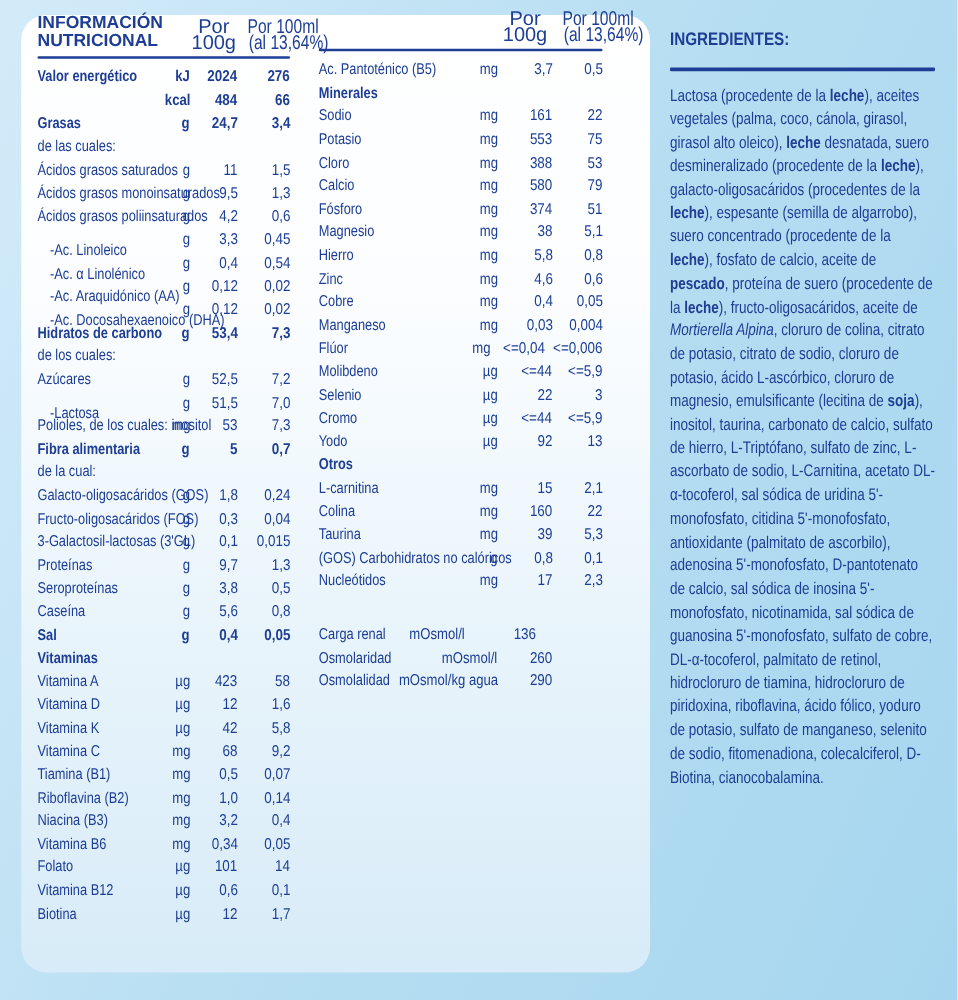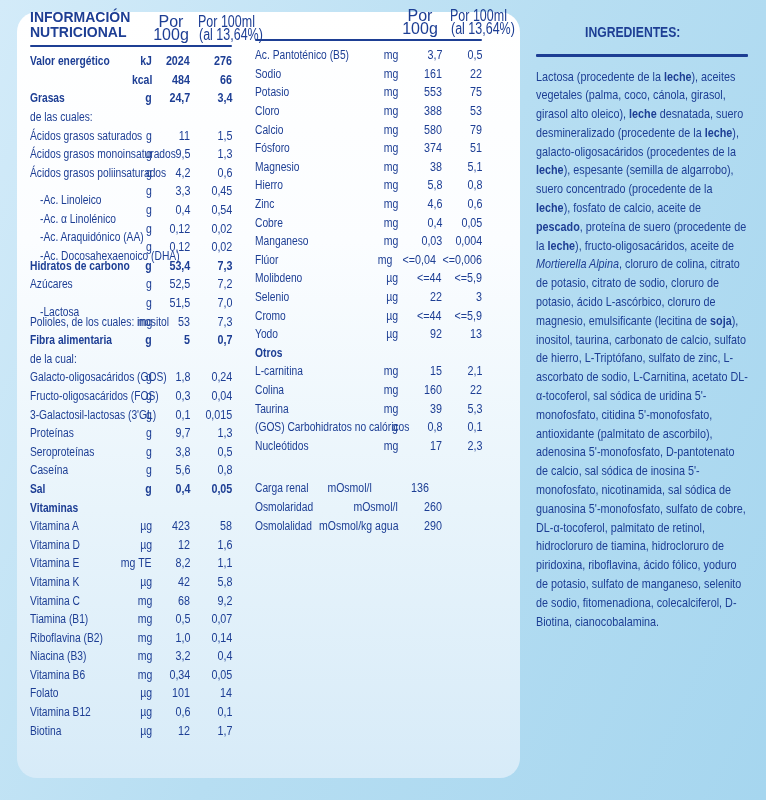--- a/index.html
+++ b/index.html
@@ -39,21 +39,21 @@
   .c-unit{flex:0 0 42px;display:flex;justify-content:flex-end;}
   .mid-col .c-unit{flex-basis:46px;}
   .c-unit .cond{display:inline-block;white-space:nowrap;transform:scaleX(.84);transform-origin:100% 50%;}
   .c-v1{flex:0 0 38px;}
   .c-v2{flex:0 0 42px;}
   .mid-col .c-v1{flex-basis:44px;}
   .mid-col .c-v2{flex-basis:40px;}
   .c-v1,.c-v2{text-align:right;}
   .c-v1 .cond,.c-v2 .cond{display:inline-block;white-space:nowrap;transform:scaleX(.86);transform-origin:100% 50%;}
   .ing-col{position:absolute;left:536px;top:22px;width:212px;}
-  .ing-title{font-size:14.5px;line-height:20px;font-weight:bold;text-align:center;}
+  .ing-title{font-size:14.5px;line-height:20px;font-weight:bold;}
   .ing-title .sq{display:inline-block;transform:scaleX(.84);transform-origin:0 50%;white-space:nowrap;}
   .ing-rule{height:2.5px;background:#1d3e94;margin-top:12px;border-radius:1px;}
   .ing-text{
     margin-top:11px;width:265px;
     font-size:13.5px;line-height:18.8px;
     transform:scaleX(.80);transform-origin:0 0;
     text-align:left;
   }
   .ing-text .b{font-weight:bold;}
   .ing-text .i{font-style:italic;}
@@ -171,20 +171,28 @@
         </div>
         <div class="trow bold">
           <span class="c-label"><span class="cond">Hidratos de carbono</span></span>
           <span class="c-unit">
             <span class="cond">g</span>
           </span>
           <span class="c-v1"><span class="cond">53,4</span></span>
           <span class="c-v2"><span class="cond">7,3</span></span>
         </div>
         <div class="trow">
+          <span class="c-label"><span class="cond">de los cuales:</span></span>
+          <span class="c-unit">
+            <span class="cond"></span>
+          </span>
+          <span class="c-v1"><span class="cond"></span></span>
+          <span class="c-v2"><span class="cond"></span></span>
+        </div>
+        <div class="trow">
           <span class="c-label"><span class="cond">Azúcares</span></span>
           <span class="c-unit">
             <span class="cond">g</span>
           </span>
           <span class="c-v1"><span class="cond">52,5</span></span>
           <span class="c-v2"><span class="cond">7,2</span></span>
         </div>
         <div class="trow indent">
           <span class="c-label"><span class="cond">-Lactosa</span></span>
           <span class="c-unit">
@@ -289,28 +297,20 @@
           <span class="c-v1"><span class="cond">423</span></span>
           <span class="c-v2"><span class="cond">58</span></span>
         </div>
         <div class="trow">
           <span class="c-label"><span class="cond">Vitamina D</span></span>
           <span class="c-unit">
             <span class="cond">µg</span>
           </span>
           <span class="c-v1"><span class="cond">12</span></span>
           <span class="c-v2"><span class="cond">1,6</span></span>
-        </div>
-        <div class="trow">
-          <span class="c-label"><span class="cond">Vitamina E</span></span>
-          <span class="c-unit">
-            <span class="cond">mg TE</span>
-          </span>
-          <span class="c-v1"><span class="cond">8,2</span></span>
-          <span class="c-v2"><span class="cond">1,1</span></span>
         </div>
         <div class="trow">
           <span class="c-label"><span class="cond">Vitamina K</span></span>
           <span class="c-unit">
             <span class="cond">µg</span>
           </span>
           <span class="c-v1"><span class="cond">42</span></span>
           <span class="c-v2"><span class="cond">5,8</span></span>
         </div>
         <div class="trow">
@@ -395,20 +395,28 @@
     <div class="rule"></div>
     <div class="rows">
         <div class="trow">
           <span class="c-label"><span class="cond">Ac. Pantoténico (B5)</span></span>
           <span class="c-unit">
             <span class="cond">mg</span>
           </span>
           <span class="c-v1"><span class="cond">3,7</span></span>
           <span class="c-v2"><span class="cond">0,5</span></span>
         </div>
+        <div class="trow bold">
+          <span class="c-label"><span class="cond">Minerales</span></span>
+          <span class="c-unit">
+            <span class="cond"></span>
+          </span>
+          <span class="c-v1"><span class="cond"></span></span>
+          <span class="c-v2"><span class="cond"></span></span>
+        </div>
         <div class="trow">
           <span class="c-label"><span class="cond">Sodio</span></span>
           <span class="c-unit">
             <span class="cond">mg</span>
           </span>
           <span class="c-v1"><span class="cond">161</span></span>
           <span class="c-v2"><span class="cond">22</span></span>
         </div>
         <div class="trow">
           <span class="c-label"><span class="cond">Potasio</span></span>

